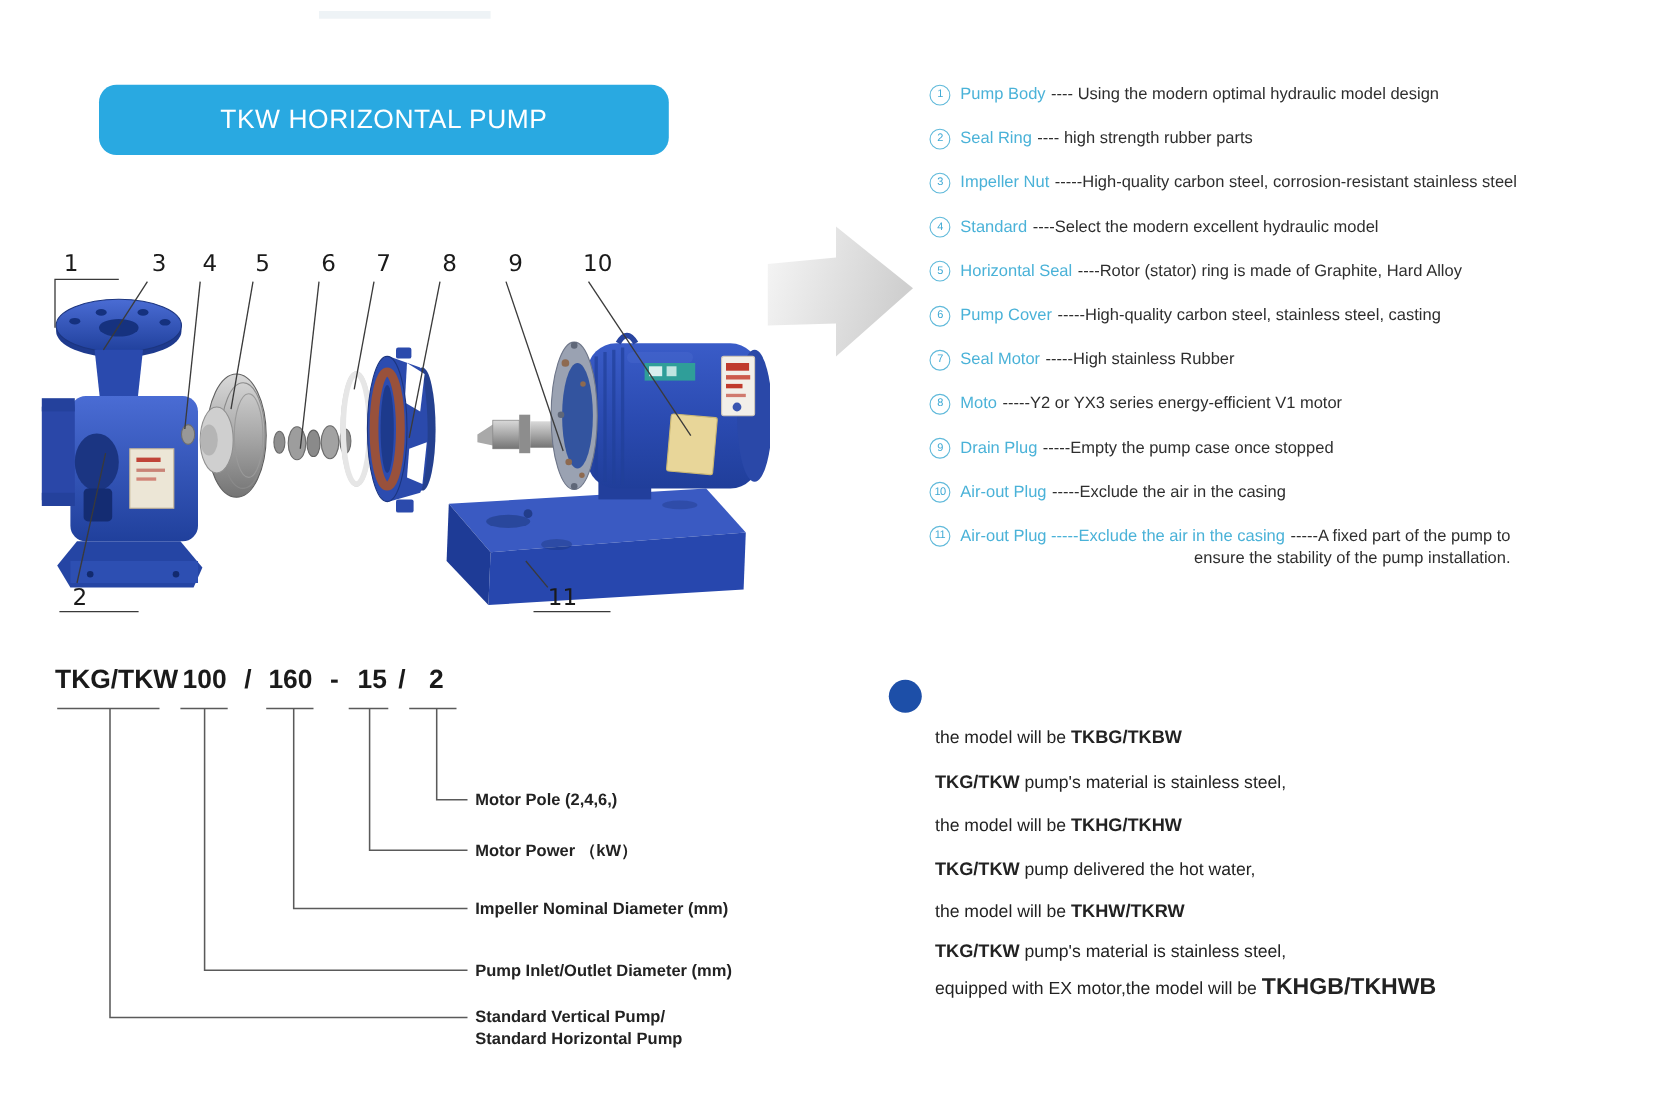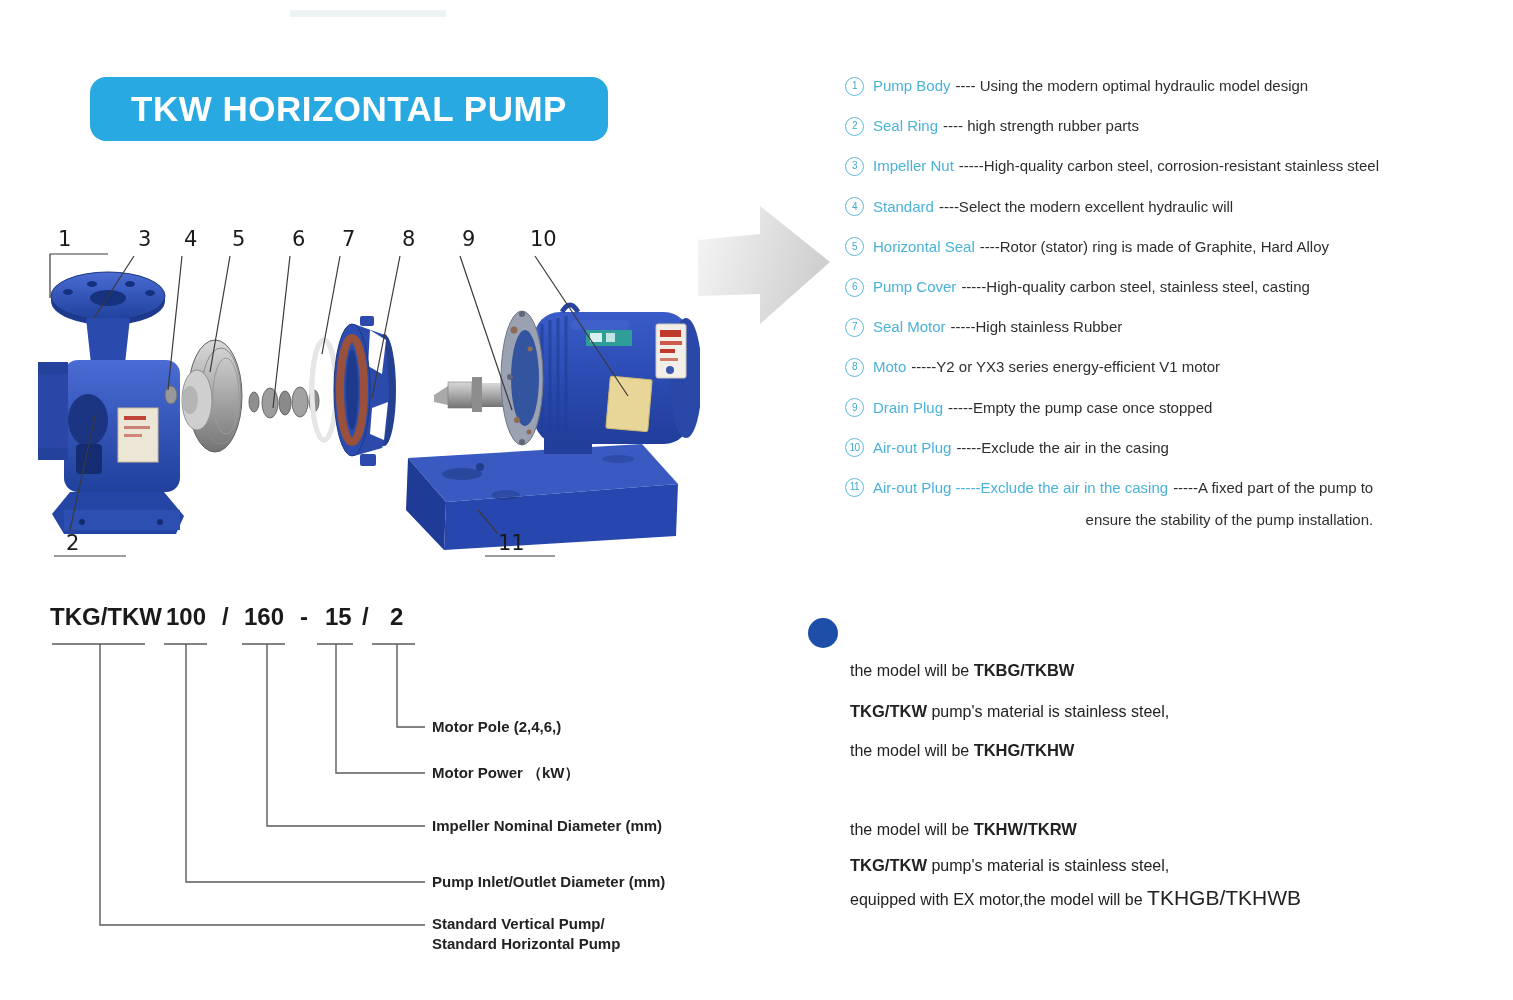--- a/index.html
+++ b/index.html
@@ -1,38 +1,38 @@
 <!DOCTYPE html>
 <html><head>
 <meta charset="utf-8">
 <style>
   html,body{margin:0;padding:0;background:#ffffff;}
   .page{position:relative;width:1513px;height:1000px;background:#ffffff;overflow:hidden;
         font-family:"Liberation Sans",sans-serif;color:#2e2e2e;}
   .topbar{position:absolute;left:290px;top:10px;width:156px;height:7px;background:#eef3f6;}
   .banner{position:absolute;left:90px;top:77px;width:518px;height:64px;border-radius:16px;
           background:#29a9e1;display:flex;align-items:center;justify-content:center;}
-  .banner span{color:#ffffff;font-weight:bold;font-size:35px;letter-spacing:.5px;}
+  .banner span{color:#ffffff;font-weight:normal;font-size:24px;letter-spacing:.5px;}
   
   .plist{position:absolute;left:845px;top:66px;width:648px;}
   .plist-row{display:flex;align-items:center;height:40.2px;font-size:15px;line-height:20px;}
   .plist-row.two-line{height:auto;align-items:flex-start;padding-top:10px;}
   .circ{flex:0 0 auto;width:17px;height:17px;border:1px solid #5fb9da;border-radius:50%;
         color:#3fa9d4;font-size:10px;display:inline-flex;align-items:center;justify-content:center;
         margin-right:9px;letter-spacing:-.5px;}
   .pbody{display:block;text-align:right;}
   .pname{color:#4ab2d8;margin-right:5px;}
   .pdesc{color:#2e2e2e;}
-  .pdesc2{display:block;color:#2e2e2e;margin-top:12px;}
+  .pdesc2{display:block;color:#2e2e2e;}
   
   .notes{position:absolute;left:808px;top:614px;width:660px;height:320px;}
   .bullet{position:absolute;left:0;top:4px;width:30px;height:30px;border-radius:50%;background:#1d4fa8;}
   .nline{position:absolute;left:42px;white-space:nowrap;font-size:16px;color:#222;line-height:24px;}
   .nbold{font-weight:bold;font-size:16.5px;}
-  .nbig{font-weight:normal;font-size:21px;}
+  .nbig{font-weight:bold;font-size:21px;}
   svg text{font-family:"Liberation Sans",sans-serif;}
   .callout{font-size:21px;fill:#1a1a1a;font-family:"DejaVu Sans",sans-serif;}
   .mseg{font-size:24px;font-weight:bold;fill:#1a1a1a;}
   .mlabel{font-size:15px;font-weight:bold;fill:#222;}
 </style>
 </head>
 <body>
 
 <div class="page">
 
@@ -219,21 +219,21 @@
     <div class="plist-row">
       <span class="circ">2</span>
       <span class="pbody"><span class="pname">Seal Ring</span><span class="pdesc">---- high strength rubber parts</span></span>
     </div>
     <div class="plist-row">
       <span class="circ">3</span>
       <span class="pbody"><span class="pname">Impeller Nut</span><span class="pdesc">-----High-quality carbon steel, corrosion-resistant stainless steel</span></span>
     </div>
     <div class="plist-row">
       <span class="circ">4</span>
-      <span class="pbody"><span class="pname">Standard</span><span class="pdesc">----Select the modern excellent hydraulic will</span></span>
+      <span class="pbody"><span class="pname">Standard</span><span class="pdesc">----Select the modern excellent hydraulic model</span></span>
     </div>
     <div class="plist-row">
       <span class="circ">5</span>
       <span class="pbody"><span class="pname">Horizontal Seal</span><span class="pdesc">----Rotor (stator) ring is made of Graphite, Hard Alloy</span></span>
     </div>
     <div class="plist-row">
       <span class="circ">6</span>
       <span class="pbody"><span class="pname">Pump Cover</span><span class="pdesc">-----High-quality carbon steel, stainless steel, casting</span></span>
     </div>
     <div class="plist-row">
@@ -292,18 +292,19 @@
       <text class="mlabel" x="392" y="337">Standard Vertical Pump/</text>
       <text class="mlabel" x="392" y="357">Standard  Horizontal Pump</text>
     </g>
   </svg>
 
   <div class="notes">
     <div class="bullet"></div>
     <div class="nline" style="top:44px"><span>the model will be </span><span class="nbold">TKBG/TKBW</span><span></span></div>
     <div class="nline" style="top:85px"><span></span><span class="nbold">TKG/TKW</span><span> pump's material is stainless steel,</span></div>
     <div class="nline" style="top:124px"><span>the model will be </span><span class="nbold">TKHG/TKHW</span><span></span></div>
+    <div class="nline" style="top:164px"><span></span><span class="nbold">TKG/TKW</span><span> pump delivered the hot water,</span></div>
     <div class="nline" style="top:203px"><span>the model will be </span><span class="nbold">TKHW/TKRW</span><span></span></div>
     <div class="nline" style="top:239px"><span></span><span class="nbold">TKG/TKW</span><span> pump's material is stainless steel,</span></div>
     <div class="nline" style="top:272px"><span>equipped with EX motor,the model will be </span><span class="nbig">TKHGB/TKHWB</span><span></span></div>
   </div>
 
 </div>
 
 </body></html>

